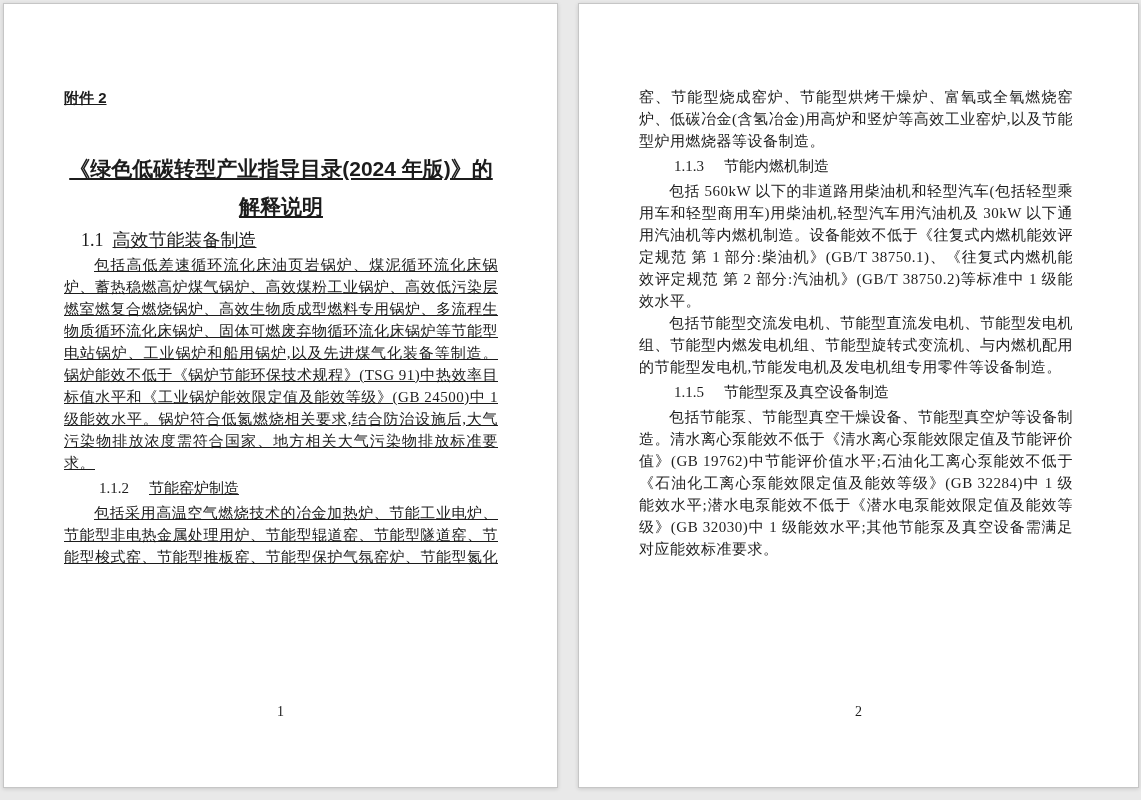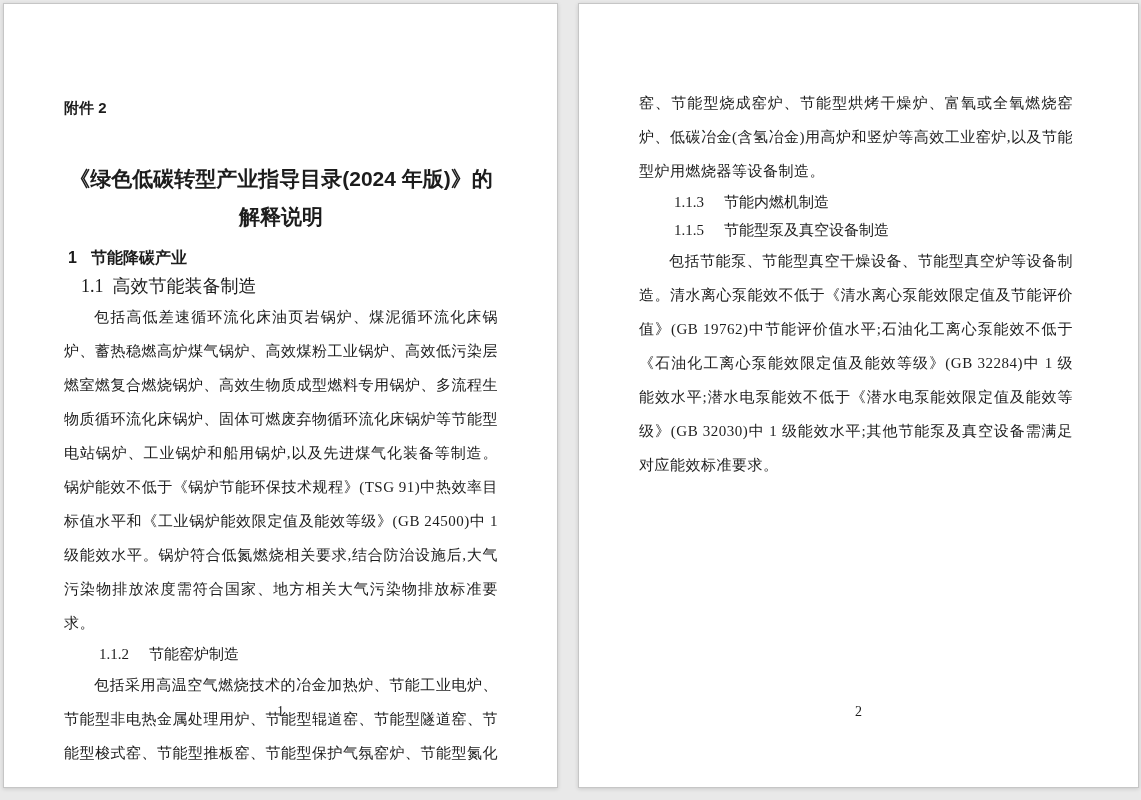--- a/index.html
+++ b/index.html
@@ -19,21 +19,21 @@
     border:1px solid #c6c6c6;
     box-shadow:0 1px 4px rgba(0,0,0,0.14);
   }
   .page-left  { left:3px;   width:555px; }
   .page-right { left:578px; width:561px; }
   .content {
     position:absolute;
     left:60px;
     width:434px;
   }
-  .page-left  .content { top:90px; }
+  .page-left  .content { top:80px;text-decoration:underline; }
   .page-right .content { top:82px; }
 
   .attachment {
     font-family:"Liberation Sans","DejaVu Sans",sans-serif;
     font-weight:bold;
     font-size:15px;
     line-height:28px;
   }
   .doc-title {
     margin-top:38px;
@@ -66,21 +66,21 @@
   .h3 {
     padding-left:35px;
     font-size:15px;
     line-height:28px;
     font-weight:normal;
   }
   .h3 .num { display:inline-block; margin-right:20px; }
 
   .para {
     font-size:15px;
-    line-height:34px;
+    line-height:22px;
     letter-spacing:0.5px;
     text-align:justify;
     text-align-last:left;
     text-indent:2em;
   }
   .para.cont { text-indent:0; }
 
   .page-number {
     position:absolute;
     left:0; right:0;
@@ -96,23 +96,20 @@
 <div class="page page-left">
   <div class="content">
 
     <div class="attachment">附件 2</div>
 
     <div class="doc-title">
       <div class="t-line">《绿色低碳转型产业指导目录(2024 年版)》的</div>
       <div class="t-line">解释说明</div>
     </div>
 
-    <div class="h1">
-      <span class="num">1</span><span>节能降碳产业</span>
-    </div>
 
     <div class="h2">
       <span class="num">1.1</span><span>高效节能装备制造</span>
     </div>
 
 
     <div class="para">包括高低差速循环流化床油页岩锅炉、煤泥循环流化床锅炉、蓄热稳燃高炉煤气锅炉、高效煤粉工业锅炉、高效低污染层燃室燃复合燃烧锅炉、高效生物质成型燃料专用锅炉、多流程生物质循环流化床锅炉、固体可燃废弃物循环流化床锅炉等节能型电站锅炉、工业锅炉和船用锅炉,以及先进煤气化装备等制造。锅炉能效不低于《锅炉节能环保技术规程》(TSG 91)中热效率目标值水平和《工业锅炉能效限定值及能效等级》(GB 24500)中 1 级能效水平。锅炉符合低氮燃烧相关要求,结合防治设施后,大气污染物排放浓度需符合国家、地方相关大气污染物排放标准要求。</div>
 
     <div class="h3">
       <span class="num">1.1.2</span><span>节能窑炉制造</span>
@@ -126,22 +123,24 @@
 
 <div class="page page-right">
   <div class="content">
 
     <div class="para cont">窑、节能型烧成窑炉、节能型烘烤干燥炉、富氧或全氧燃烧窑炉、低碳冶金(含氢冶金)用高炉和竖炉等高效工业窑炉,以及节能型炉用燃烧器等设备制造。</div>
 
     <div class="h3">
       <span class="num">1.1.3</span><span>节能内燃机制造</span>
     </div>
 
+    <div class="para">包括 560kW 以下的非道路用柴油机和轻型汽车(包括轻型乘用车和轻型商用车)用柴油机,轻型汽车用汽油机及 30kW 以下通用汽油机等内燃机制造。设备能效不低于《往复式内燃机能效评定规范 第 1 部分:柴油机》(GB/T 38750.1)、《往复式内燃机能效评定规范 第 2 部分:汽油机》(GB/T 38750.2)等标准中 1 级能效水平。</div>
 
 
+    <div class="para">包括节能型交流发电机、节能型直流发电机、节能型发电机组、节能型内燃发电机组、节能型旋转式变流机、与内燃机配用的节能型发电机,节能发电机及发电机组专用零件等设备制造。</div>
 
     <div class="h3">
       <span class="num">1.1.5</span><span>节能型泵及真空设备制造</span>
     </div>
 
     <div class="para">包括节能泵、节能型真空干燥设备、节能型真空炉等设备制造。清水离心泵能效不低于《清水离心泵能效限定值及节能评价值》(GB 19762)中节能评价值水平;石油化工离心泵能效不低于《石油化工离心泵能效限定值及能效等级》(GB 32284)中 1 级能效水平;潜水电泵能效不低于《潜水电泵能效限定值及能效等级》(GB 32030)中 1 级能效水平;其他节能泵及真空设备需满足对应能效标准要求。</div>
 
   </div>
   <div class="page-number">2</div>
 </div>

